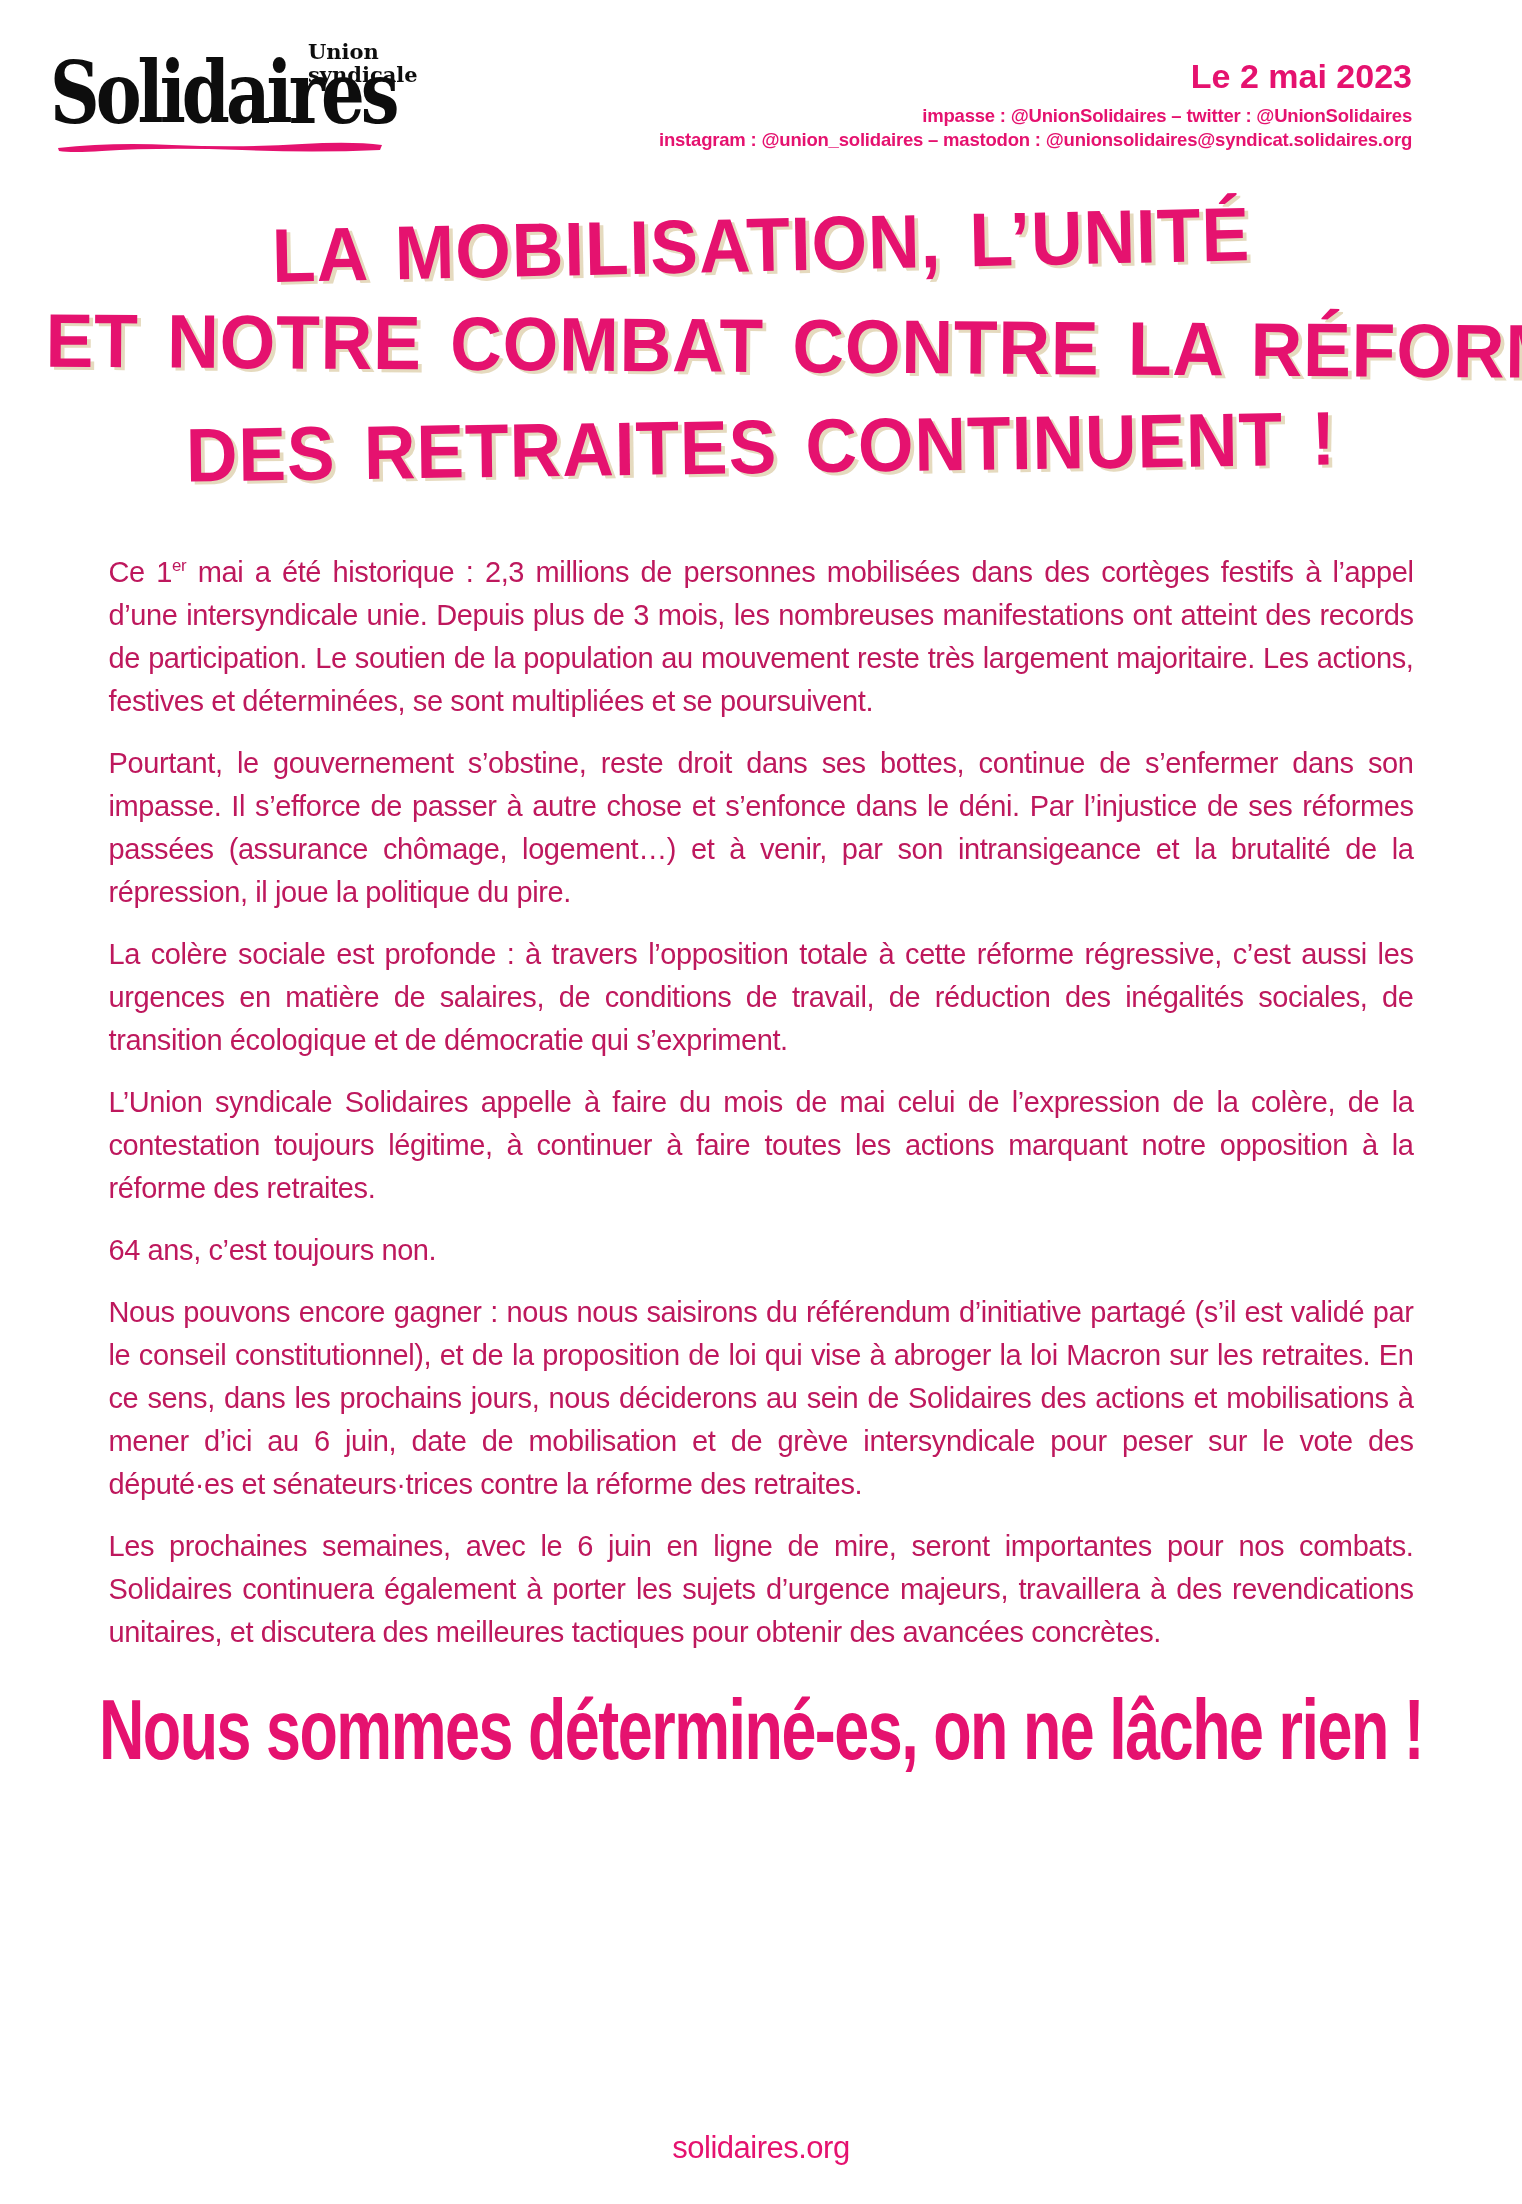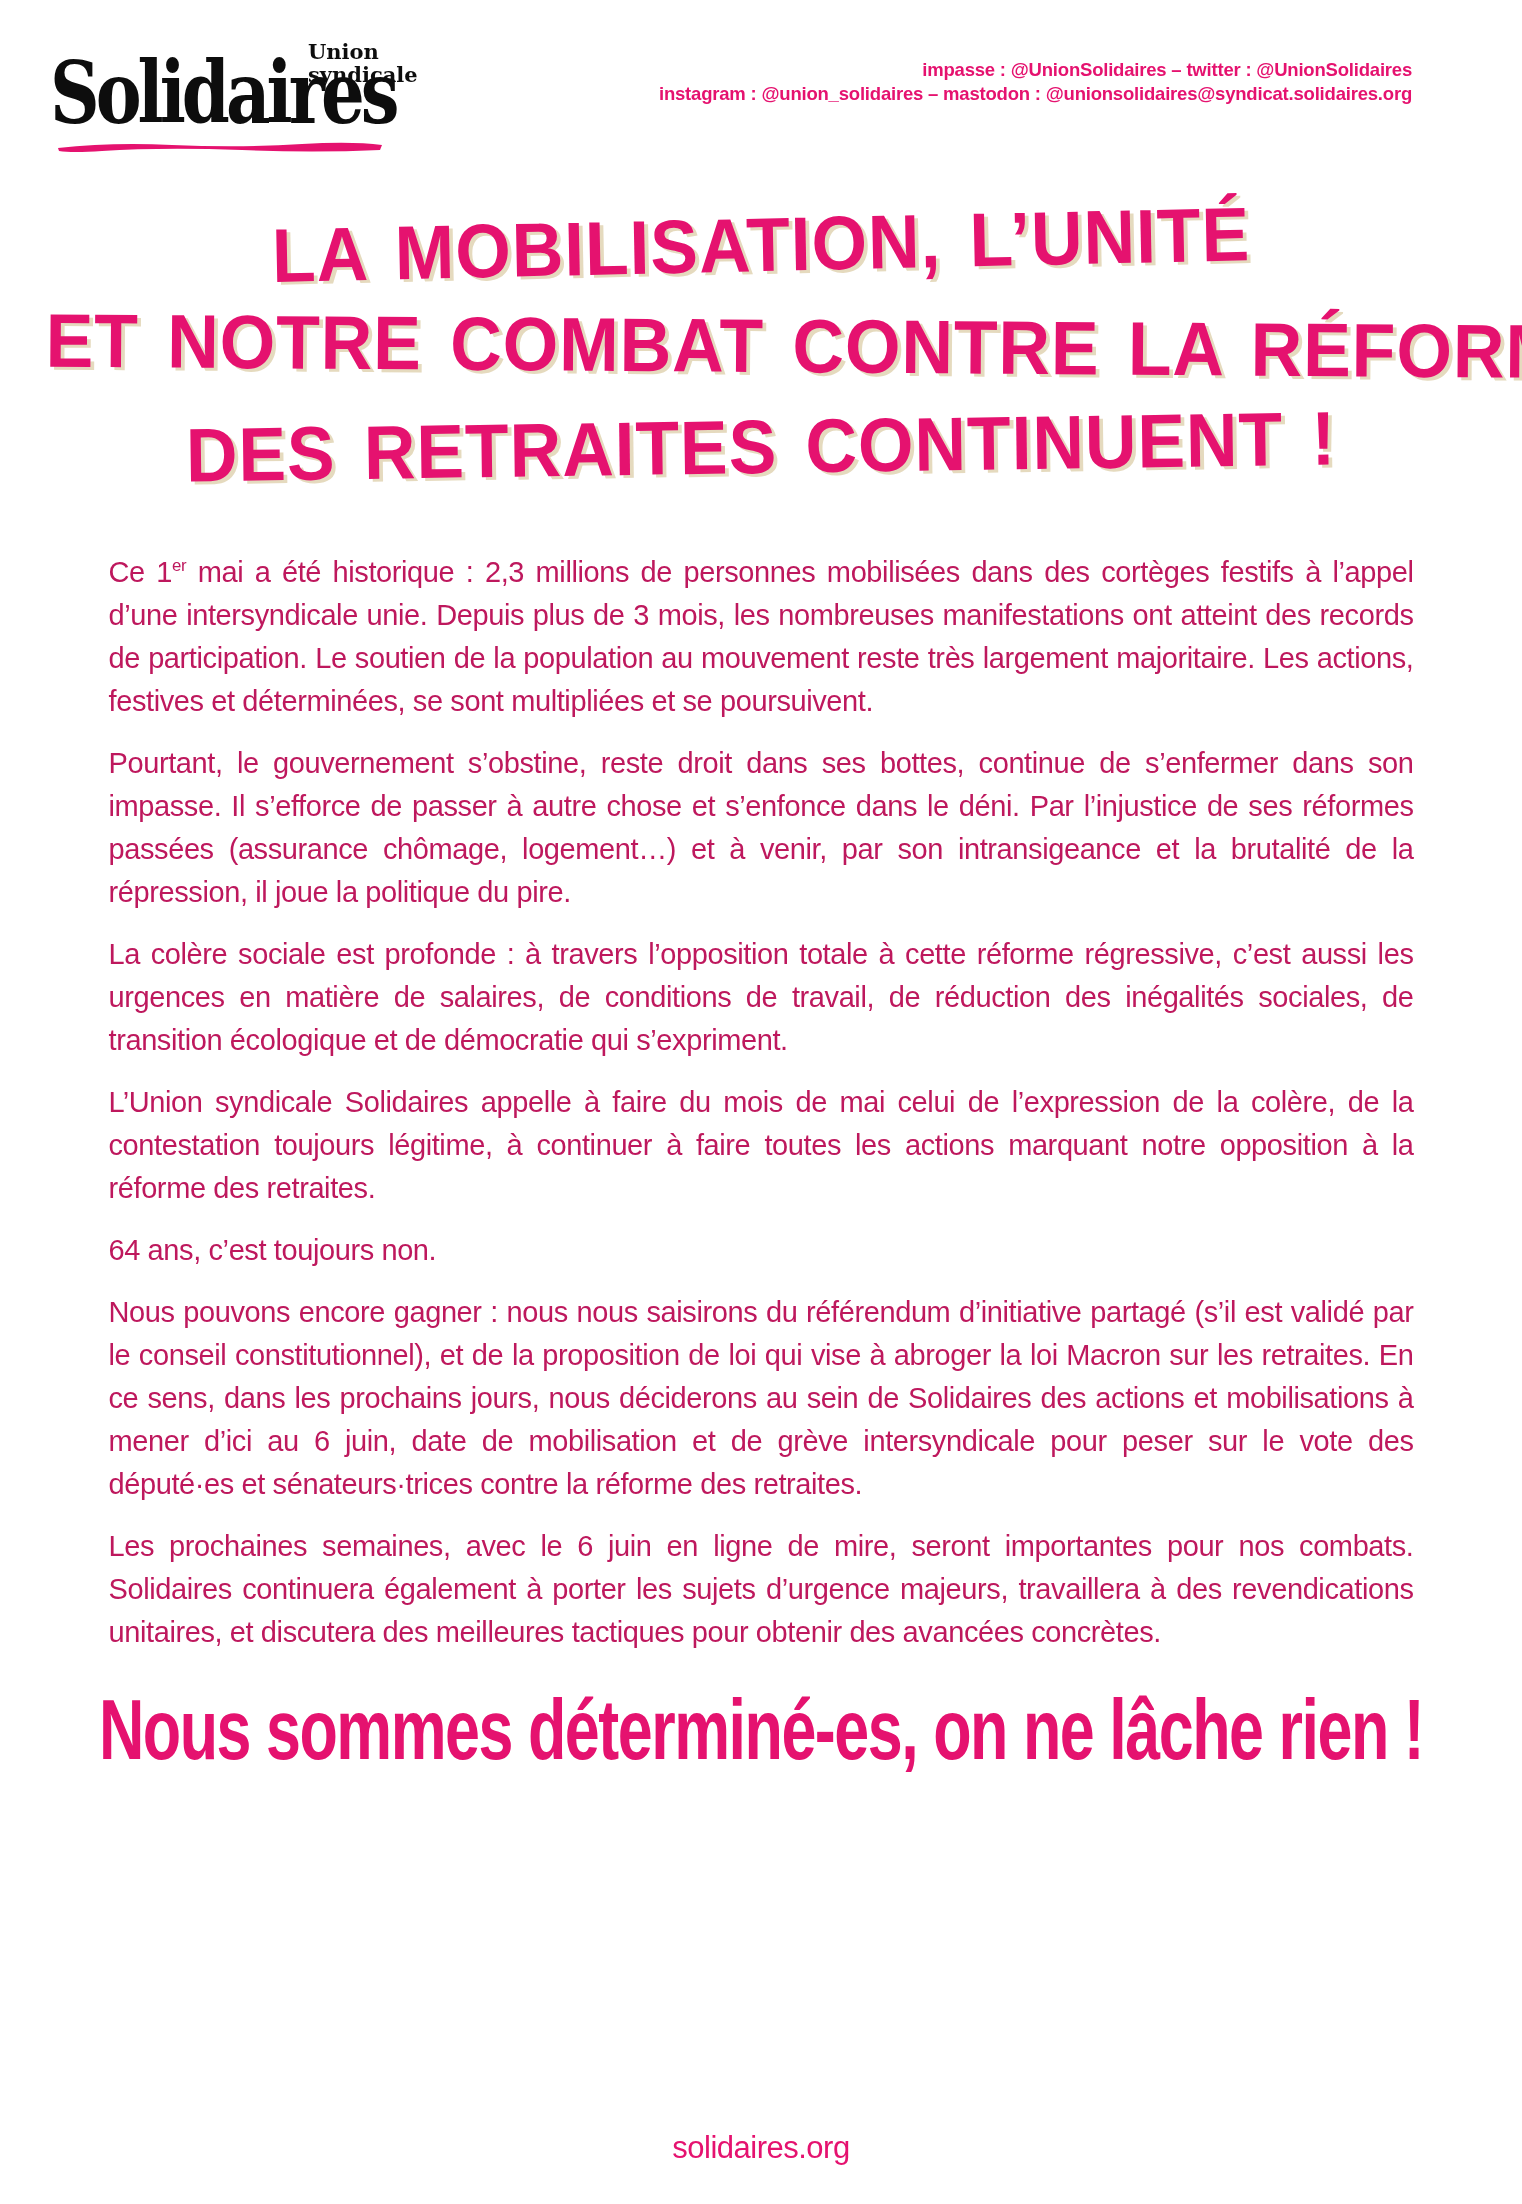--- a/index.html
+++ b/index.html
@@ -123,20 +123,21 @@
       <div class="logo-wordmark">Solidaires</div>
       <div class="logo-union">Union syndicale</div>
       <div class="logo-underline">
         <svg width="335" height="16" viewBox="0 0 335 16" aria-hidden="true">
           <path d="M6 10 Q60 4 120 7 Q190 10 250 6 Q300 3 330 7 L328 12 Q260 15 190 12 Q110 9 50 13 Q20 15 7 13 Z" fill="#e5126f"></path>
         </svg>
       </div>
     </div>
 
     <div class="header-right">
+      <div class="date">Le 2 mai 2023</div>
       <div class="social-line">impasse : @UnionSolidaires – twitter : @UnionSolidaires</div>
       <div class="social-line">instagram : @union_solidaires – mastodon : @unionsolidaires@syndicat.solidaires.org</div>
     </div>
   </div>
 
   <div class="headline">
     <div class="headline-line l1">LA MOBILISATION, L’UNITÉ</div>
     <div class="headline-line l2">ET NOTRE COMBAT CONTRE LA RÉFORME</div>
     <div class="headline-line l3">DES RETRAITES CONTINUENT !</div>
   </div>

